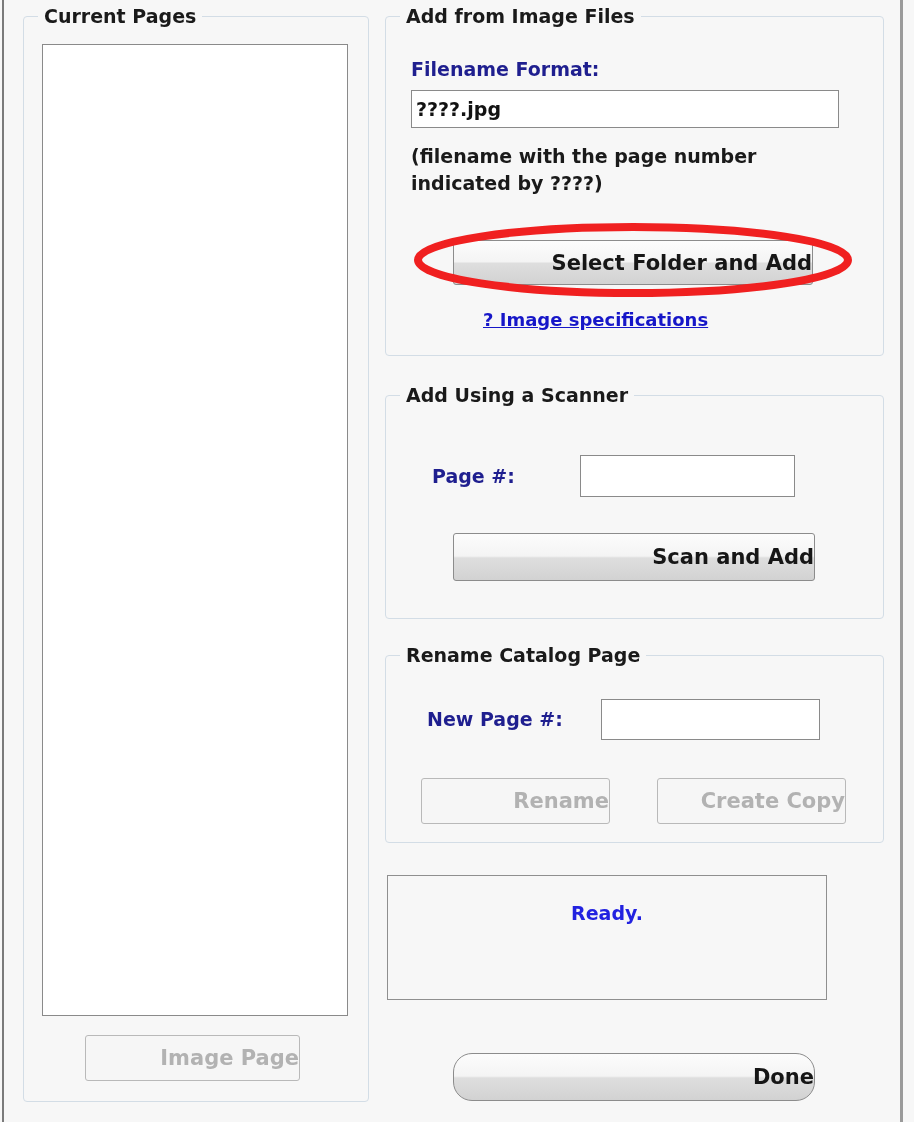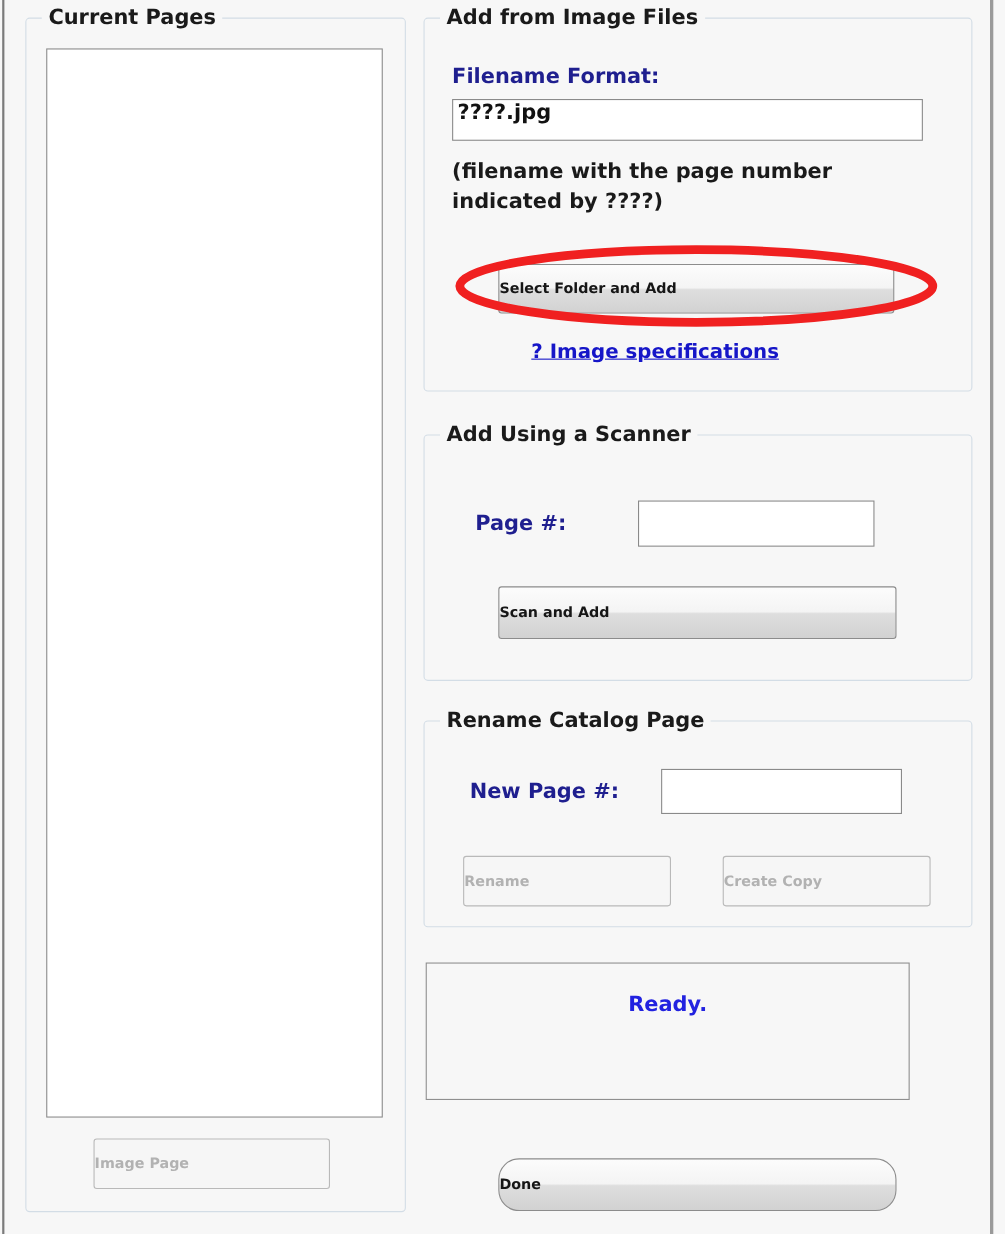--- a/index.html
+++ b/index.html
@@ -66,37 +66,37 @@
   .textinput {
     position: absolute;
     background: #ffffff;
     border: 1px solid #8a8a8a;
     box-sizing: border-box;
     font-family: "DejaVu Sans", "Liberation Sans", sans-serif;
     font-size: 19px;
     color: #121212;
     padding: 0 4px;
     display: flex;
-    align-items: flex-start;
+    align-items: center;
     outline: none;
   }
 
   
   .btn {
     position: absolute;
     box-sizing: border-box;
     border: 1px solid #8c8c8c;
     border-radius: 3px;
     background: linear-gradient(to bottom, #fcfcfc 0%, #f4f4f4 48%, #dedede 52%, #d2d2d2 100%);
     font-family: "DejaVu Sans", "Liberation Sans", sans-serif;
-    font-size: 13px;
+    font-size: 21px;
     color: #161616;
     display: flex;
     align-items: center;
-    justify-content: flex-start;
+    justify-content: flex-end;
     cursor: pointer;
     user-select: none;
   }
   .btn.disabled {
     background: #f6f6f6;
     border: 1px solid #b9b9b9;
     color: #b2b2b2;
     cursor: default;
   }
 

